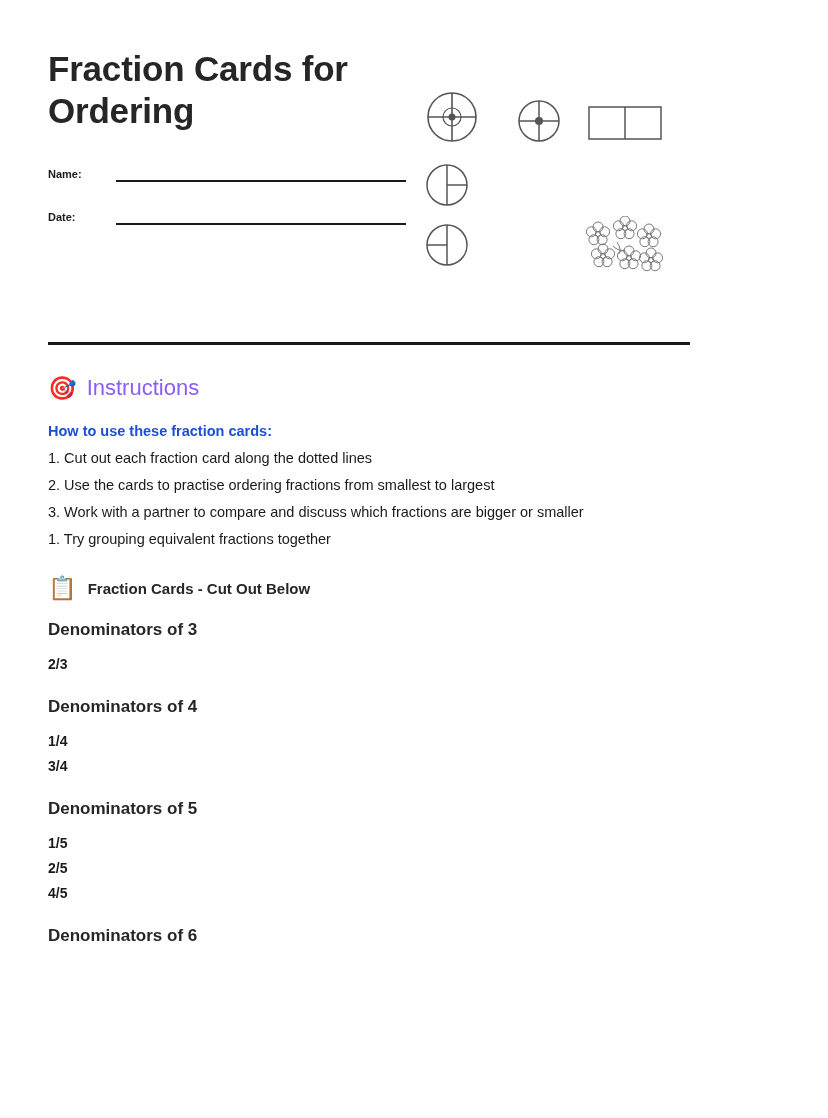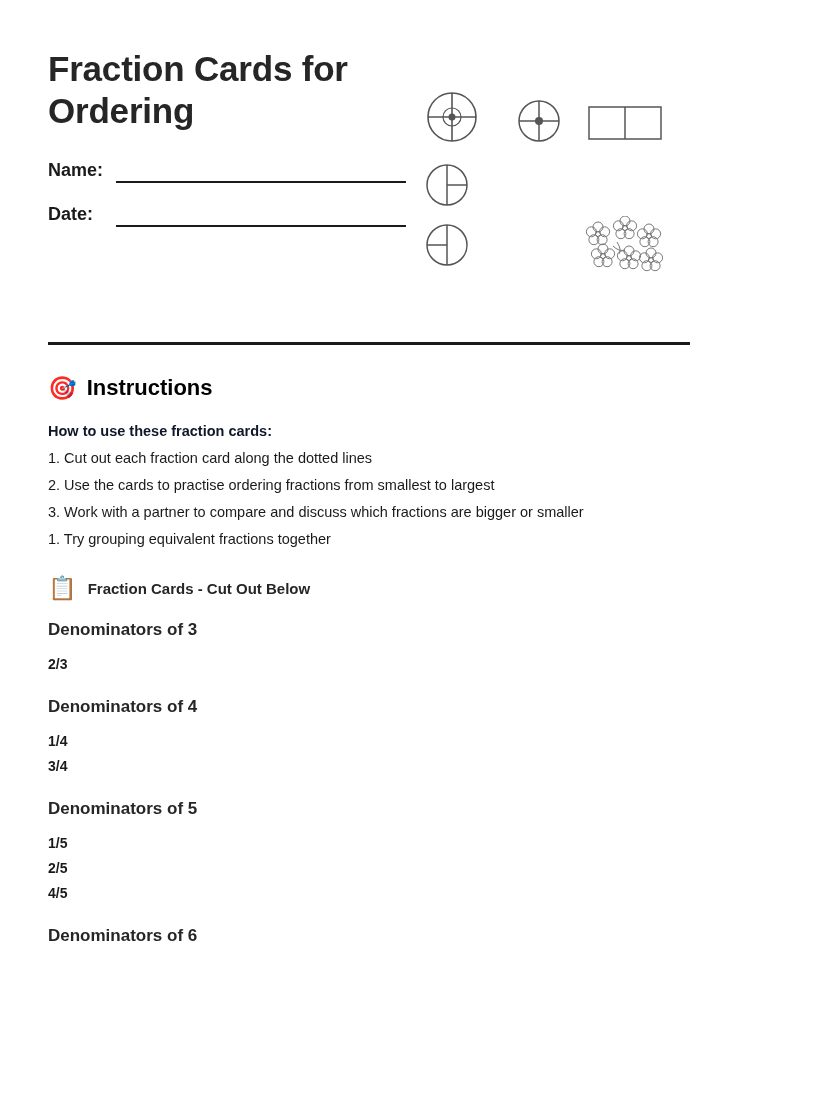--- a/index.html
+++ b/index.html
@@ -43,21 +43,21 @@
   }
   .field-rows {
     margin-top: 28px;
   }
   .field-row {
     display: flex;
     align-items: flex-end;
     margin-bottom: 21px;
   }
   .field-label {
-    font-size: 18px;
+    font-size: 11px;
     font-weight: bold;
     color: #1a1a1a;
     width: 68px;
     padding-bottom: 2px;
   }
   .field-line {
     flex: 1;
     max-width: 290px;
     border-bottom: 2px solid #1a1a1a;
     height: 20px;
@@ -84,28 +84,28 @@
     align-items: center;
     gap: 10px;
     margin-top: 30px;
   }
   .section-heading .emoji {
     font-size: 23px;
     line-height: 1;
   }
   .section-heading .heading-text {
     font-size: 22px;
-    font-weight: bold;
-    color: #000000;
+    font-weight: normal;
+    color: #8b5cf6;
   }
 
   .subheading {
     font-size: 14.5px;
     font-weight: bold;
-    color: #0f172a;
+    color: #1d4ed8;
     margin-top: 22px;
   }
   .step {
     font-size: 14.5px;
     color: #1a1a1a;
     margin-top: 11px;
   }
 
   .cards-heading {
     display: flex;

